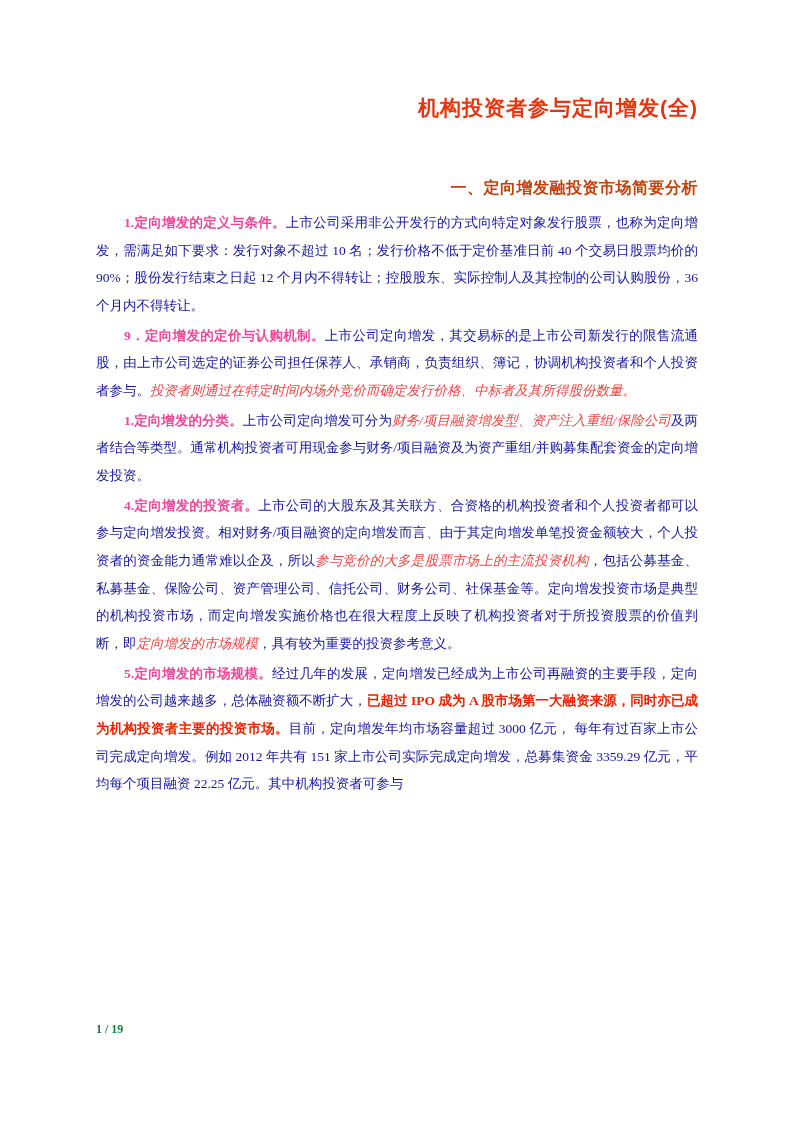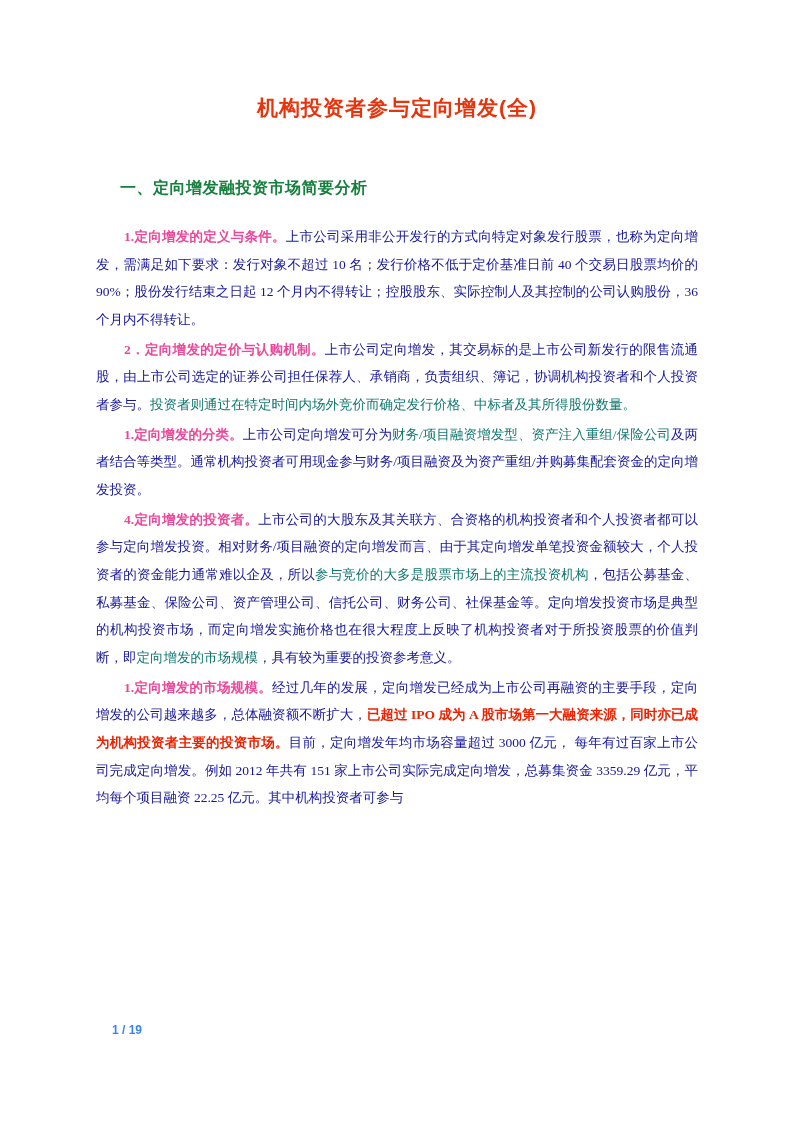--- a/index.html
+++ b/index.html
@@ -16,67 +16,68 @@
     overflow: hidden;
     font-family: "Liberation Serif", "DejaVu Serif", serif;
   }
   .content {
     position: absolute;
     left: 96px;
     top: 86px;
     width: 602px;
   }
   .doc-title {
-    text-align: center;
+    text-align: right;
     color: #e8340c;
     font-size: 21px;
     font-weight: bold;
     font-family: "Liberation Sans", sans-serif;
     letter-spacing: 1px;
     margin: 0 0 0 0;
     padding-top: 8px;
   }
   .h2 {
-    color: #15803d;
+    color: #c2410c;
     font-size: 16px;
     font-weight: bold;
     font-family: "Liberation Sans", sans-serif;
-    margin: 56px 0 24px 24px;
+    margin: 56px 0 10px 24px;
     letter-spacing: 0.5px;
+    text-align: right;
   }
   p.body {
     color: #16169b;
     font-size: 13.5px;
     line-height: 2.05;
     margin: 0 0 0 0;
     text-align: justify;
     text-justify: inter-ideograph;
     text-indent: 28px;
   }
   p.body + p.body { margin-top: 2px; }
   .b {
     font-weight: bold;
     color: #ec4899;
   }
   .red {
-    color: #0f766e;
+    color: #ef4444;
+    font-style: italic;
   }
   .redb {
     color: #ee2200;
     font-weight: bold;
   }
   .footer-page {
     position: absolute;
     left: 96px;
     bottom: 86px;
     font-size: 12px;
-    color: #3b82f6;
+    color: #15803d;
     font-weight: bold;
-    font-family: Liberation Sans, sans-serif;
-    margin-left: 16px;
+    font-family: Liberation Serif, serif;
   }
   .footer-rule {
     position: absolute;
     left: 96px;
     right: 96px;
     bottom: 100px;
     height: 0;
     border-top: 1px solid #ffffff;
   }
 </style>
@@ -90,33 +91,33 @@
     <h1 class="doc-title">机构投资者参与定向增发(全)</h1>
 
     <h2 class="h2">一、定向增发融投资市场简要分析</h2>
 
 
     <p class="body">
       <span class="b">1.定向增发的定义与条件。</span><span>上市公司采用非公开发行的方式向特定对象发行股票，也称为定向增发，需满足如下要求：发行对象不超过 10 名；发行价格不低于定价基准日前 40 个交易日股票均价的 90%；股份发行结束之日起 12 个月内不得转让；控股股东、实际控制人及其控制的公司认购股份，36 个月内不得转让。</span>
     </p>
 
     <p class="body">
-      <span class="b">2．定向增发的定价与认购机制。</span><span>上市公司定向增发，其交易标的是上市公司新发行的限售流通股，由上市公司选定的证券公司担任保荐人、承销商，负责组织、簿记，协调机构投资者和个人投资者参与。</span><span class="red">投资者则通过在特定时间内场外竞价而确定发行价格、中标者及其所得股份数量。</span>
+      <span class="b">9．定向增发的定价与认购机制。</span><span>上市公司定向增发，其交易标的是上市公司新发行的限售流通股，由上市公司选定的证券公司担任保荐人、承销商，负责组织、簿记，协调机构投资者和个人投资者参与。</span><span class="red">投资者则通过在特定时间内场外竞价而确定发行价格、中标者及其所得股份数量。</span>
     </p>
 
     <p class="body">
       <span class="b">1.定向增发的分类。</span><span>上市公司定向增发可分为</span><span class="red">财务/项目融资增发型、资产注入重组/保险公司</span><span>及两者结合等类型。通常机构投资者可用现金参与财务/项目融资及为资产重组/并购募集配套资金的定向增发投资。</span>
     </p>
 
     <p class="body">
       <span class="b">4.定向增发的投资者。</span><span>上市公司的大股东及其关联方、合资格的机构投资者和个人投资者都可以参与定向增发投资。相对财务/项目融资的定向增发而言、由于其定向增发单笔投资金额较大，个人投资者的资金能力通常难以企及，所以</span><span class="red">参与竞价的大多是股票市场上的主流投资机构</span><span>，包括公募基金、私募基金、保险公司、资产管理公司、信托公司、财务公司、社保基金等。定向增发投资市场是典型的机构投资市场，而定向增发实施价格也在很大程度上反映了机构投资者对于所投资股票的价值判断，即</span><span class="red">定向增发的市场规模</span><span>，具有较为重要的投资参考意义。</span>
     </p>
 
     <p class="body">
-      <span class="b">1.定向增发的市场规模。</span><span>经过几年的发展，定向增发已经成为上市公司再融资的主要手段，定向增发的公司越来越多，总体融资额不断扩大，</span><span class="redb">已超过 IPO 成为 A 股市场第一大融资来源，同时亦已成为机构投资者主要的投资市场。</span><span>目前，定向增发年均市场容量超过 3000 亿元，  每年有过百家上市公司完成定向增发。例如 2012 年共有 151 家上市公司实际完成定向增发，总募集资金 3359.29 亿元，平均每个项目融资 22.25 亿元。其中机构投资者可参与</span>
+      <span class="b">5.定向增发的市场规模。</span><span>经过几年的发展，定向增发已经成为上市公司再融资的主要手段，定向增发的公司越来越多，总体融资额不断扩大，</span><span class="redb">已超过 IPO 成为 A 股市场第一大融资来源，同时亦已成为机构投资者主要的投资市场。</span><span>目前，定向增发年均市场容量超过 3000 亿元，  每年有过百家上市公司完成定向增发。例如 2012 年共有 151 家上市公司实际完成定向增发，总募集资金 3359.29 亿元，平均每个项目融资 22.25 亿元。其中机构投资者可参与</span>
     </p>
 
   </div>
 
   <div class="footer-rule"></div>
   <div class="footer-page">1 / 19</div>
 
 </div>
 
 </body></html>

